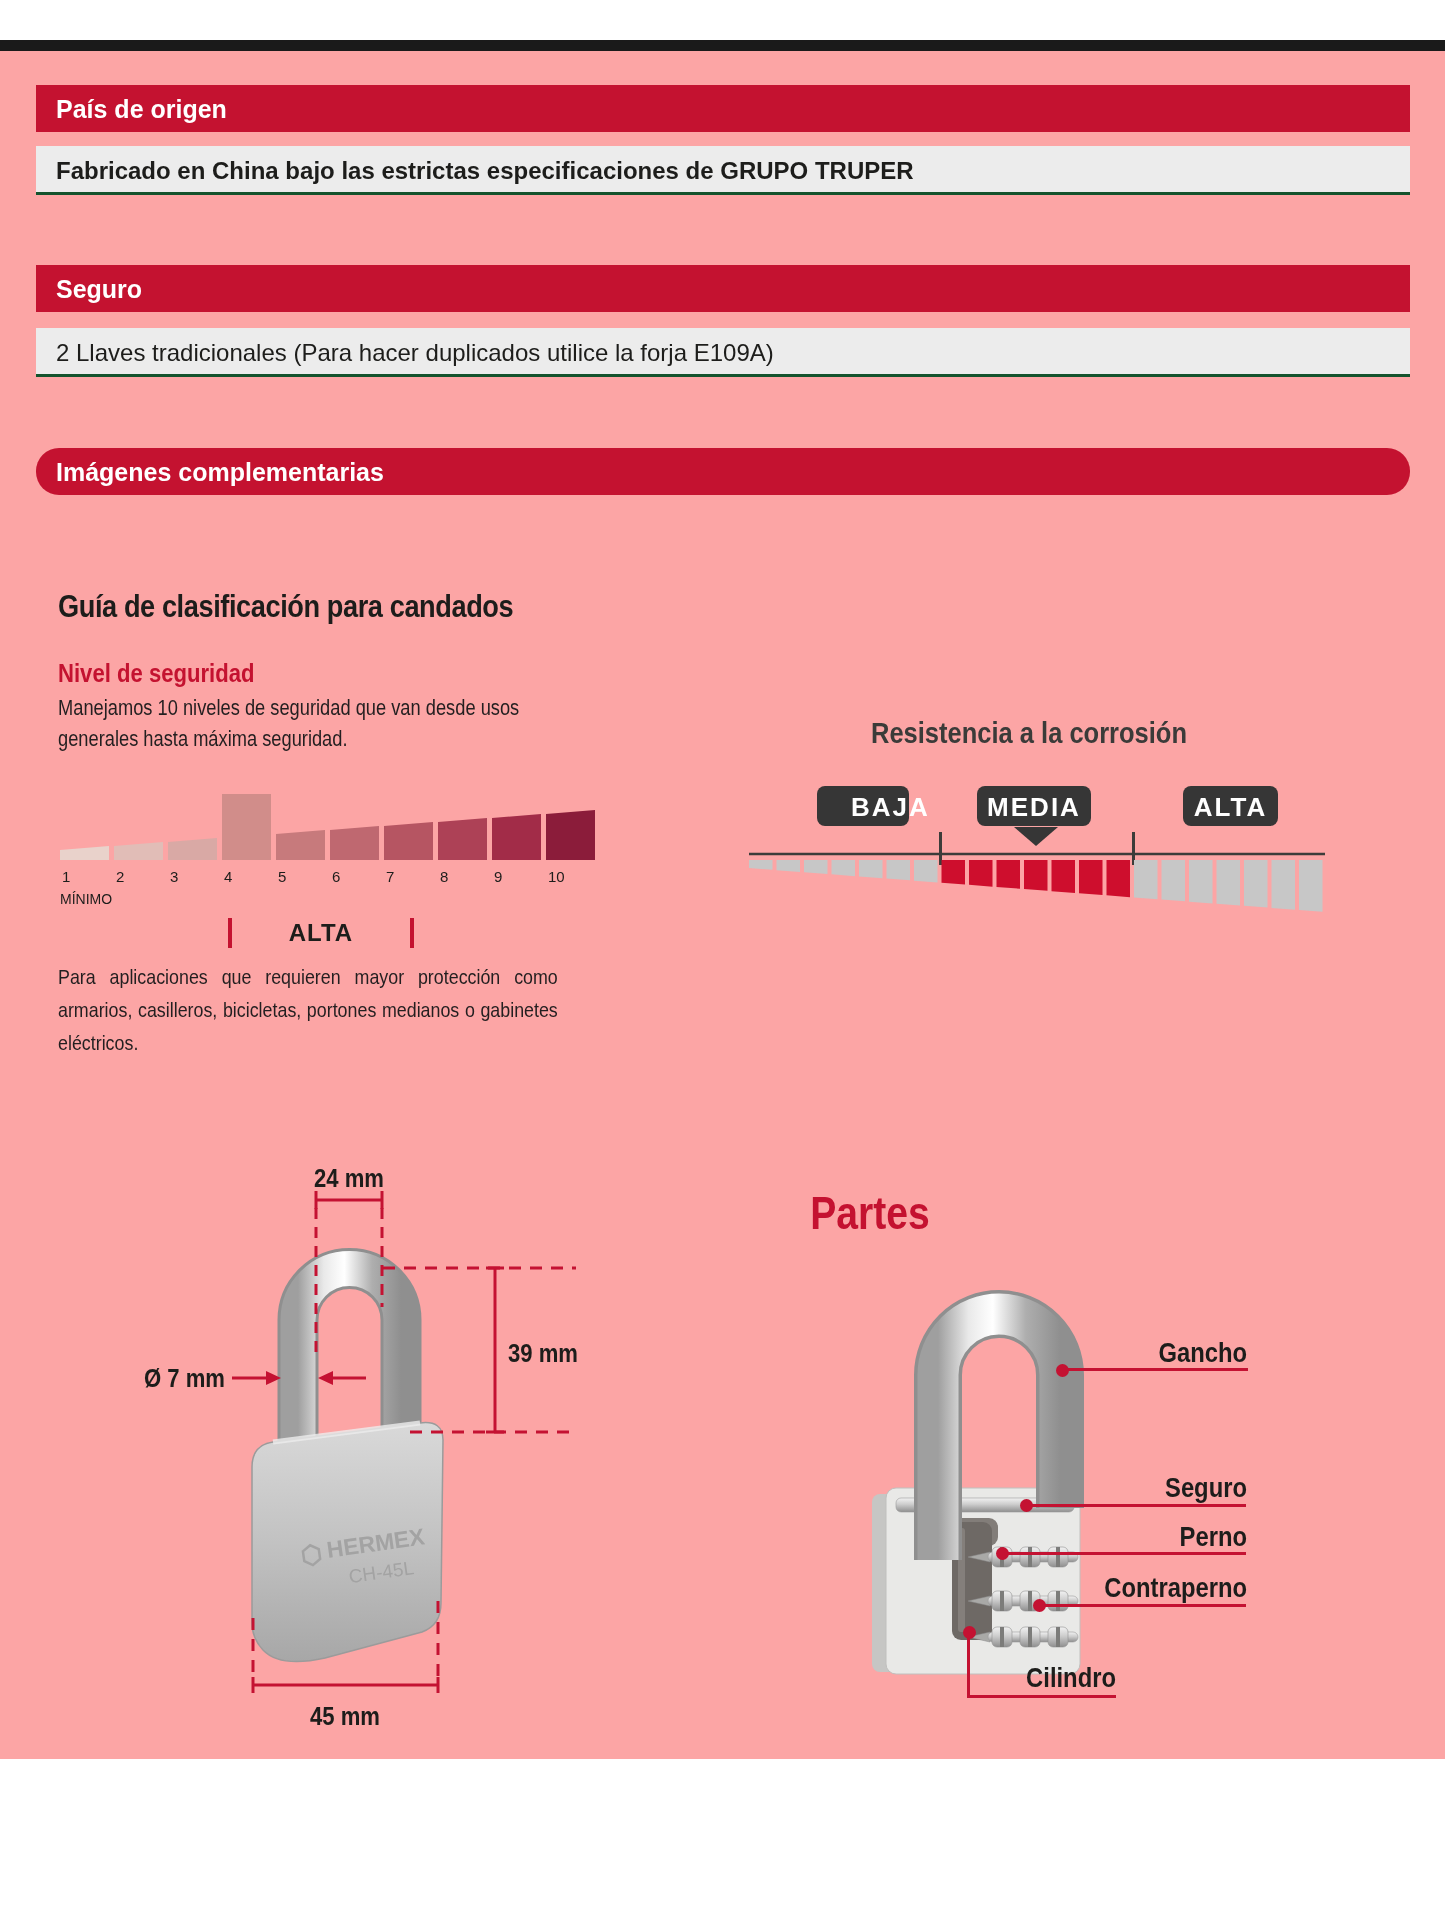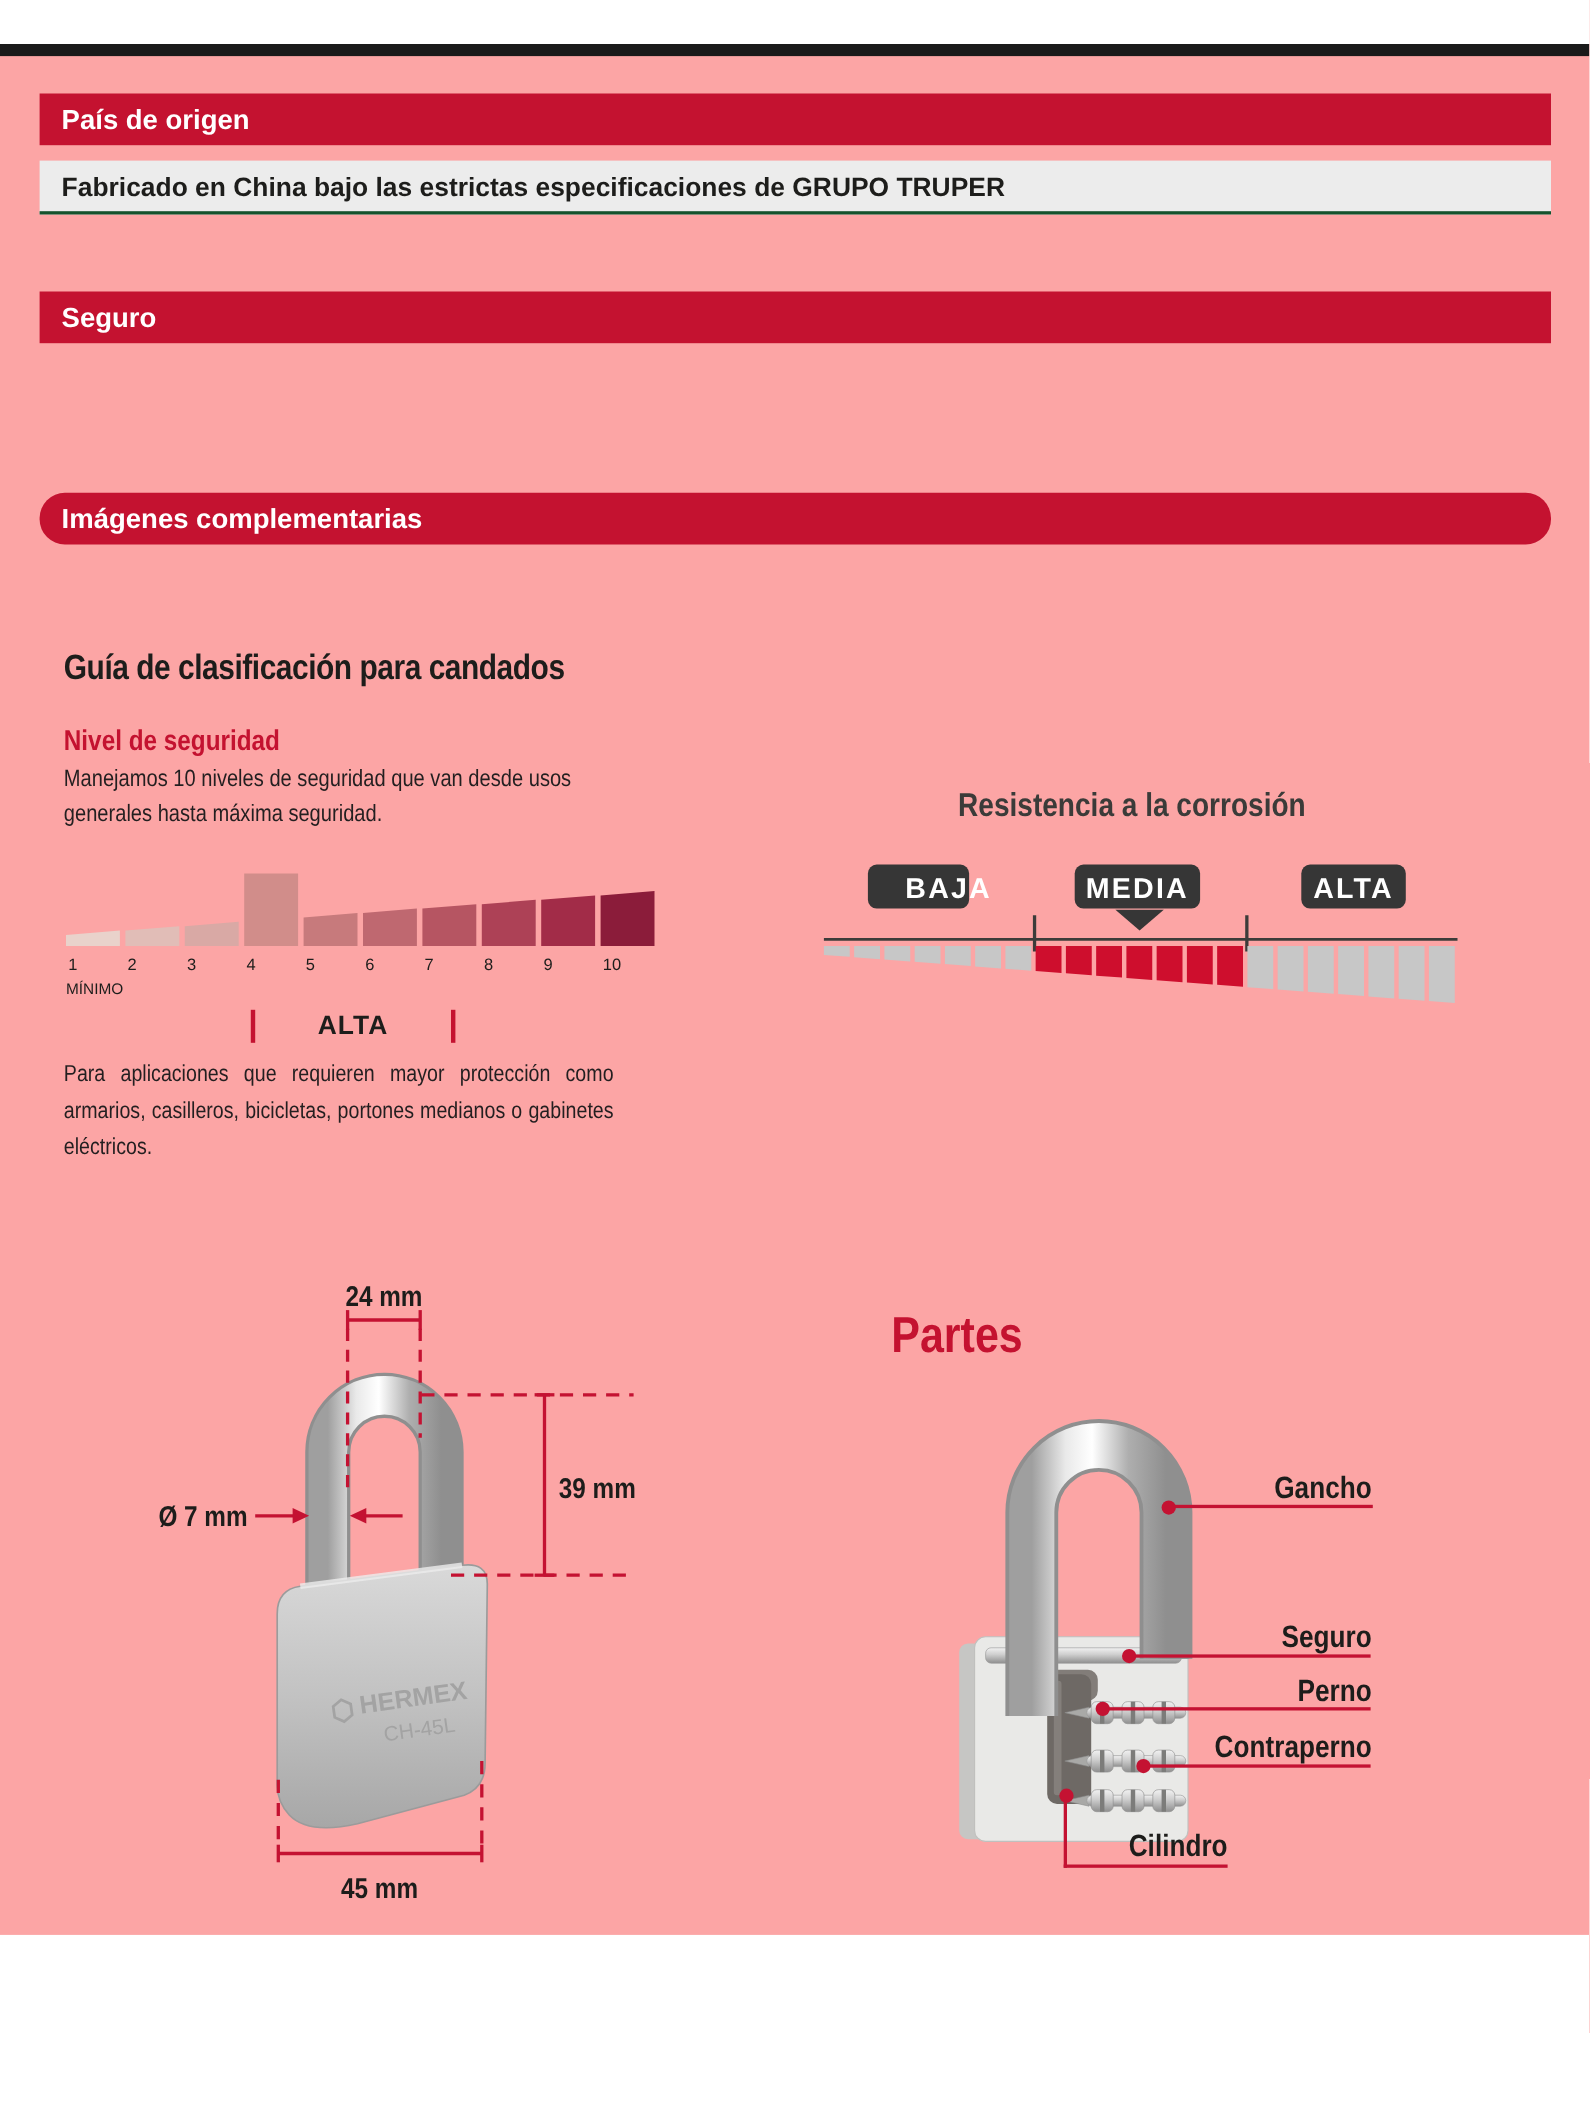--- a/index.html
+++ b/index.html
@@ -57,20 +57,21 @@
 <body>
 
 <div class="page">
 
   <div class="abs topbar"></div>
 
   <div class="abs bar-header" style="top:45px;">País de origen</div>
   <div class="abs gray-row bold" style="top:106px;">Fabricado en China bajo las estrictas especificaciones de GRUPO TRUPER</div>
 
   <div class="abs bar-header" style="top:225px;">Seguro</div>
+  <div class="abs gray-row" style="top:288px;">2 Llaves tradicionales (Para hacer duplicados utilice la forja E109A)</div>
 
   <div class="abs bar-header" style="top:408px;border-radius:23px;">Imágenes complementarias</div>
 
   <div class="abs guide-title cond">Guía de clasificación para candados</div>
   <div class="abs nivel-head cond">Nivel de seguridad</div>
   <div class="abs nivel-desc cond">Manejamos 10 niveles de seguridad que van desde usos generales hasta máxima seguridad.</div>
 
   <svg class="abs" id="security-chart" style="left:48px; top:748px;" width="600" height="135" viewBox="0 0 600 135">
       <polygon points="12,72 12,62 61,58 61,72" fill="#e9d2cb"></polygon>
       <text x="14" y="94" class="tick-label">1</text>
@@ -97,21 +98,21 @@
 
   <div class="abs alta-marker">
     <div class="alta-bar" style="left:0;"></div>
     <div class="alta-bar" style="right:0;"></div>
     <div class="alta-text">ALTA</div>
   </div>
 
   <div class="abs nivel-par cond">Para aplicaciones que requieren mayor protección como armarios, casilleros, bicicletas, portones medianos o gabinetes eléctricos.</div>
 
   <div class="abs corr-head cond-c">Resistencia a la corrosión</div>
-  <div class="abs zone-box" style="left:789px; width:92px;padding-left:34px;">BAJA</div>
+  <div class="abs zone-box" style="left:817px; width:92px;padding-left:34px;">BAJA</div>
   <div class="abs zone-box" style="left:977px; width:114px;">MEDIA</div>
   <div class="abs zone-box" style="left:1183px; width:95px;">ALTA</div>
   <div class="abs zone-arrow"></div>
 
   <svg class="abs" id="corrosion-chart" style="left:748px; top:790px;" width="580" height="95" viewBox="0 0 580 95">
     <line x1="1" y1="24" x2="577" y2="24" stroke="#3c3c3a" stroke-width="2.5"></line>
     <line x1="192.5" y1="2" x2="192.5" y2="35" stroke="#3c3c3a" stroke-width="3"></line>
     <line x1="385.5" y1="2" x2="385.5" y2="35" stroke="#3c3c3a" stroke-width="3"></line>
   <polygon points="1,30 24.5,30 24.5,39.8682842287695 1,38.07625649913345" fill="#c7c7c7"></polygon>
       <polygon points="28.5,30 52,30 52,41.96533795493934 28.5,40.1733102253033" fill="#c7c7c7"></polygon>

